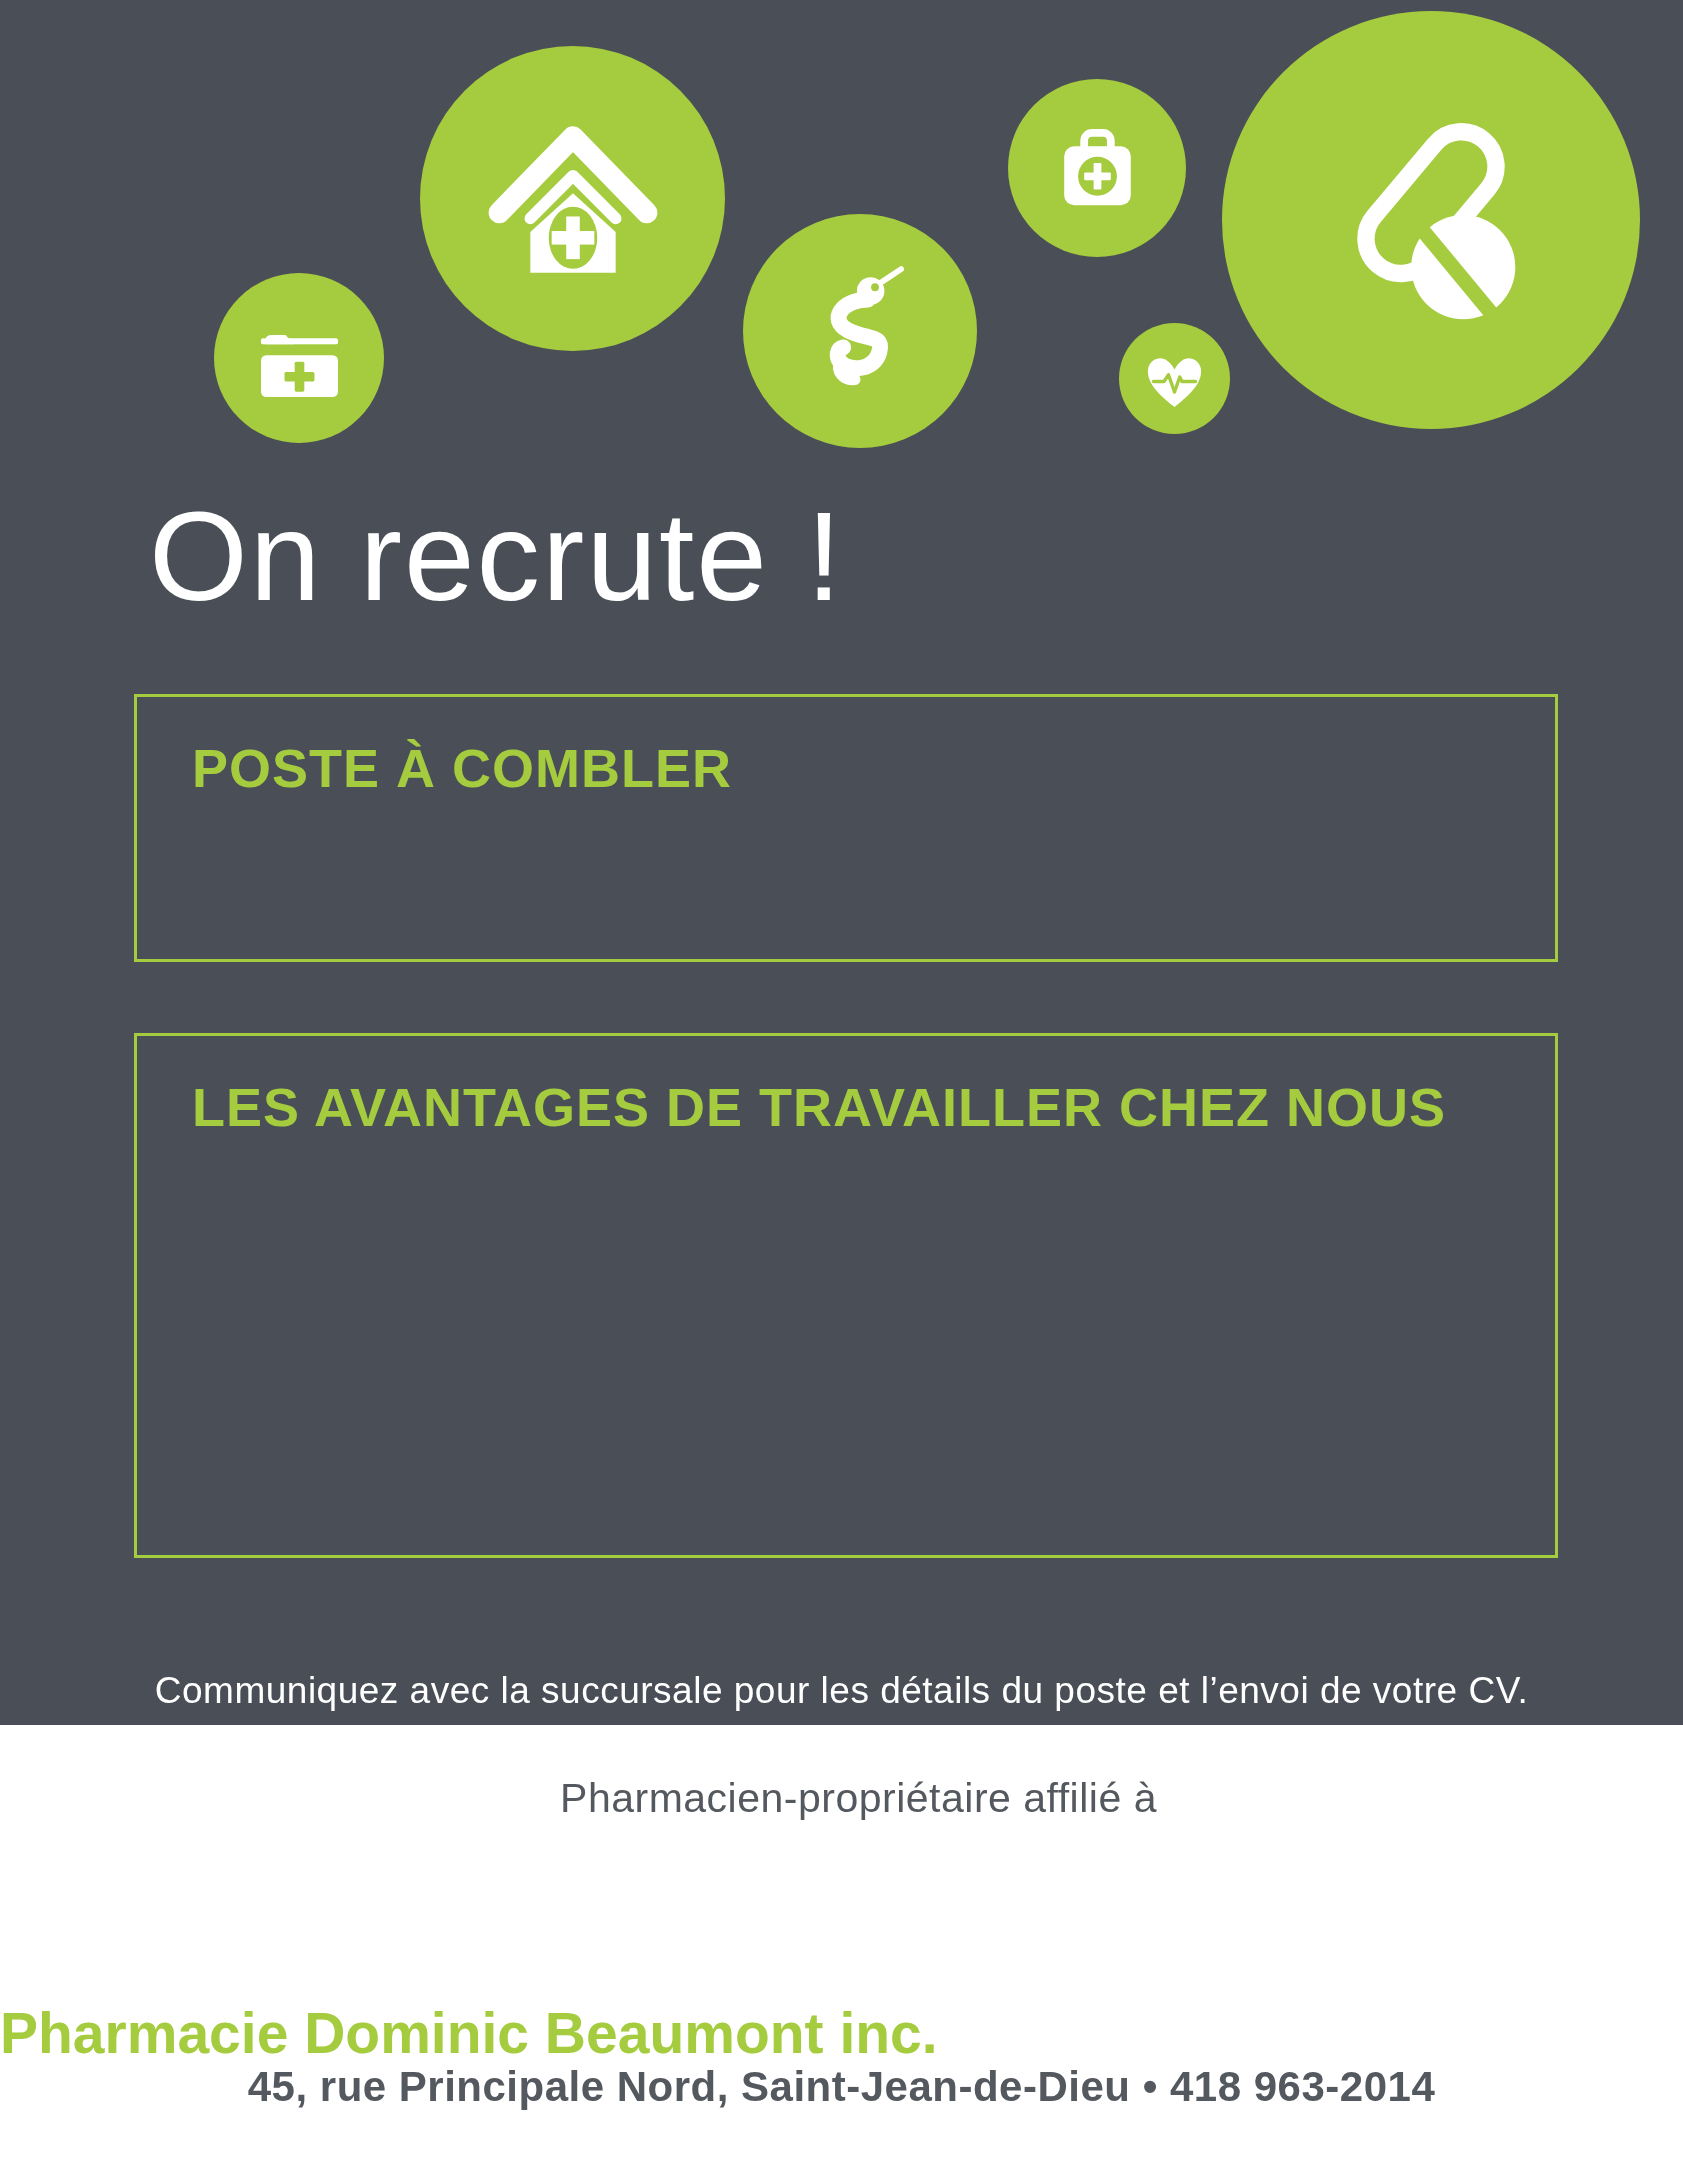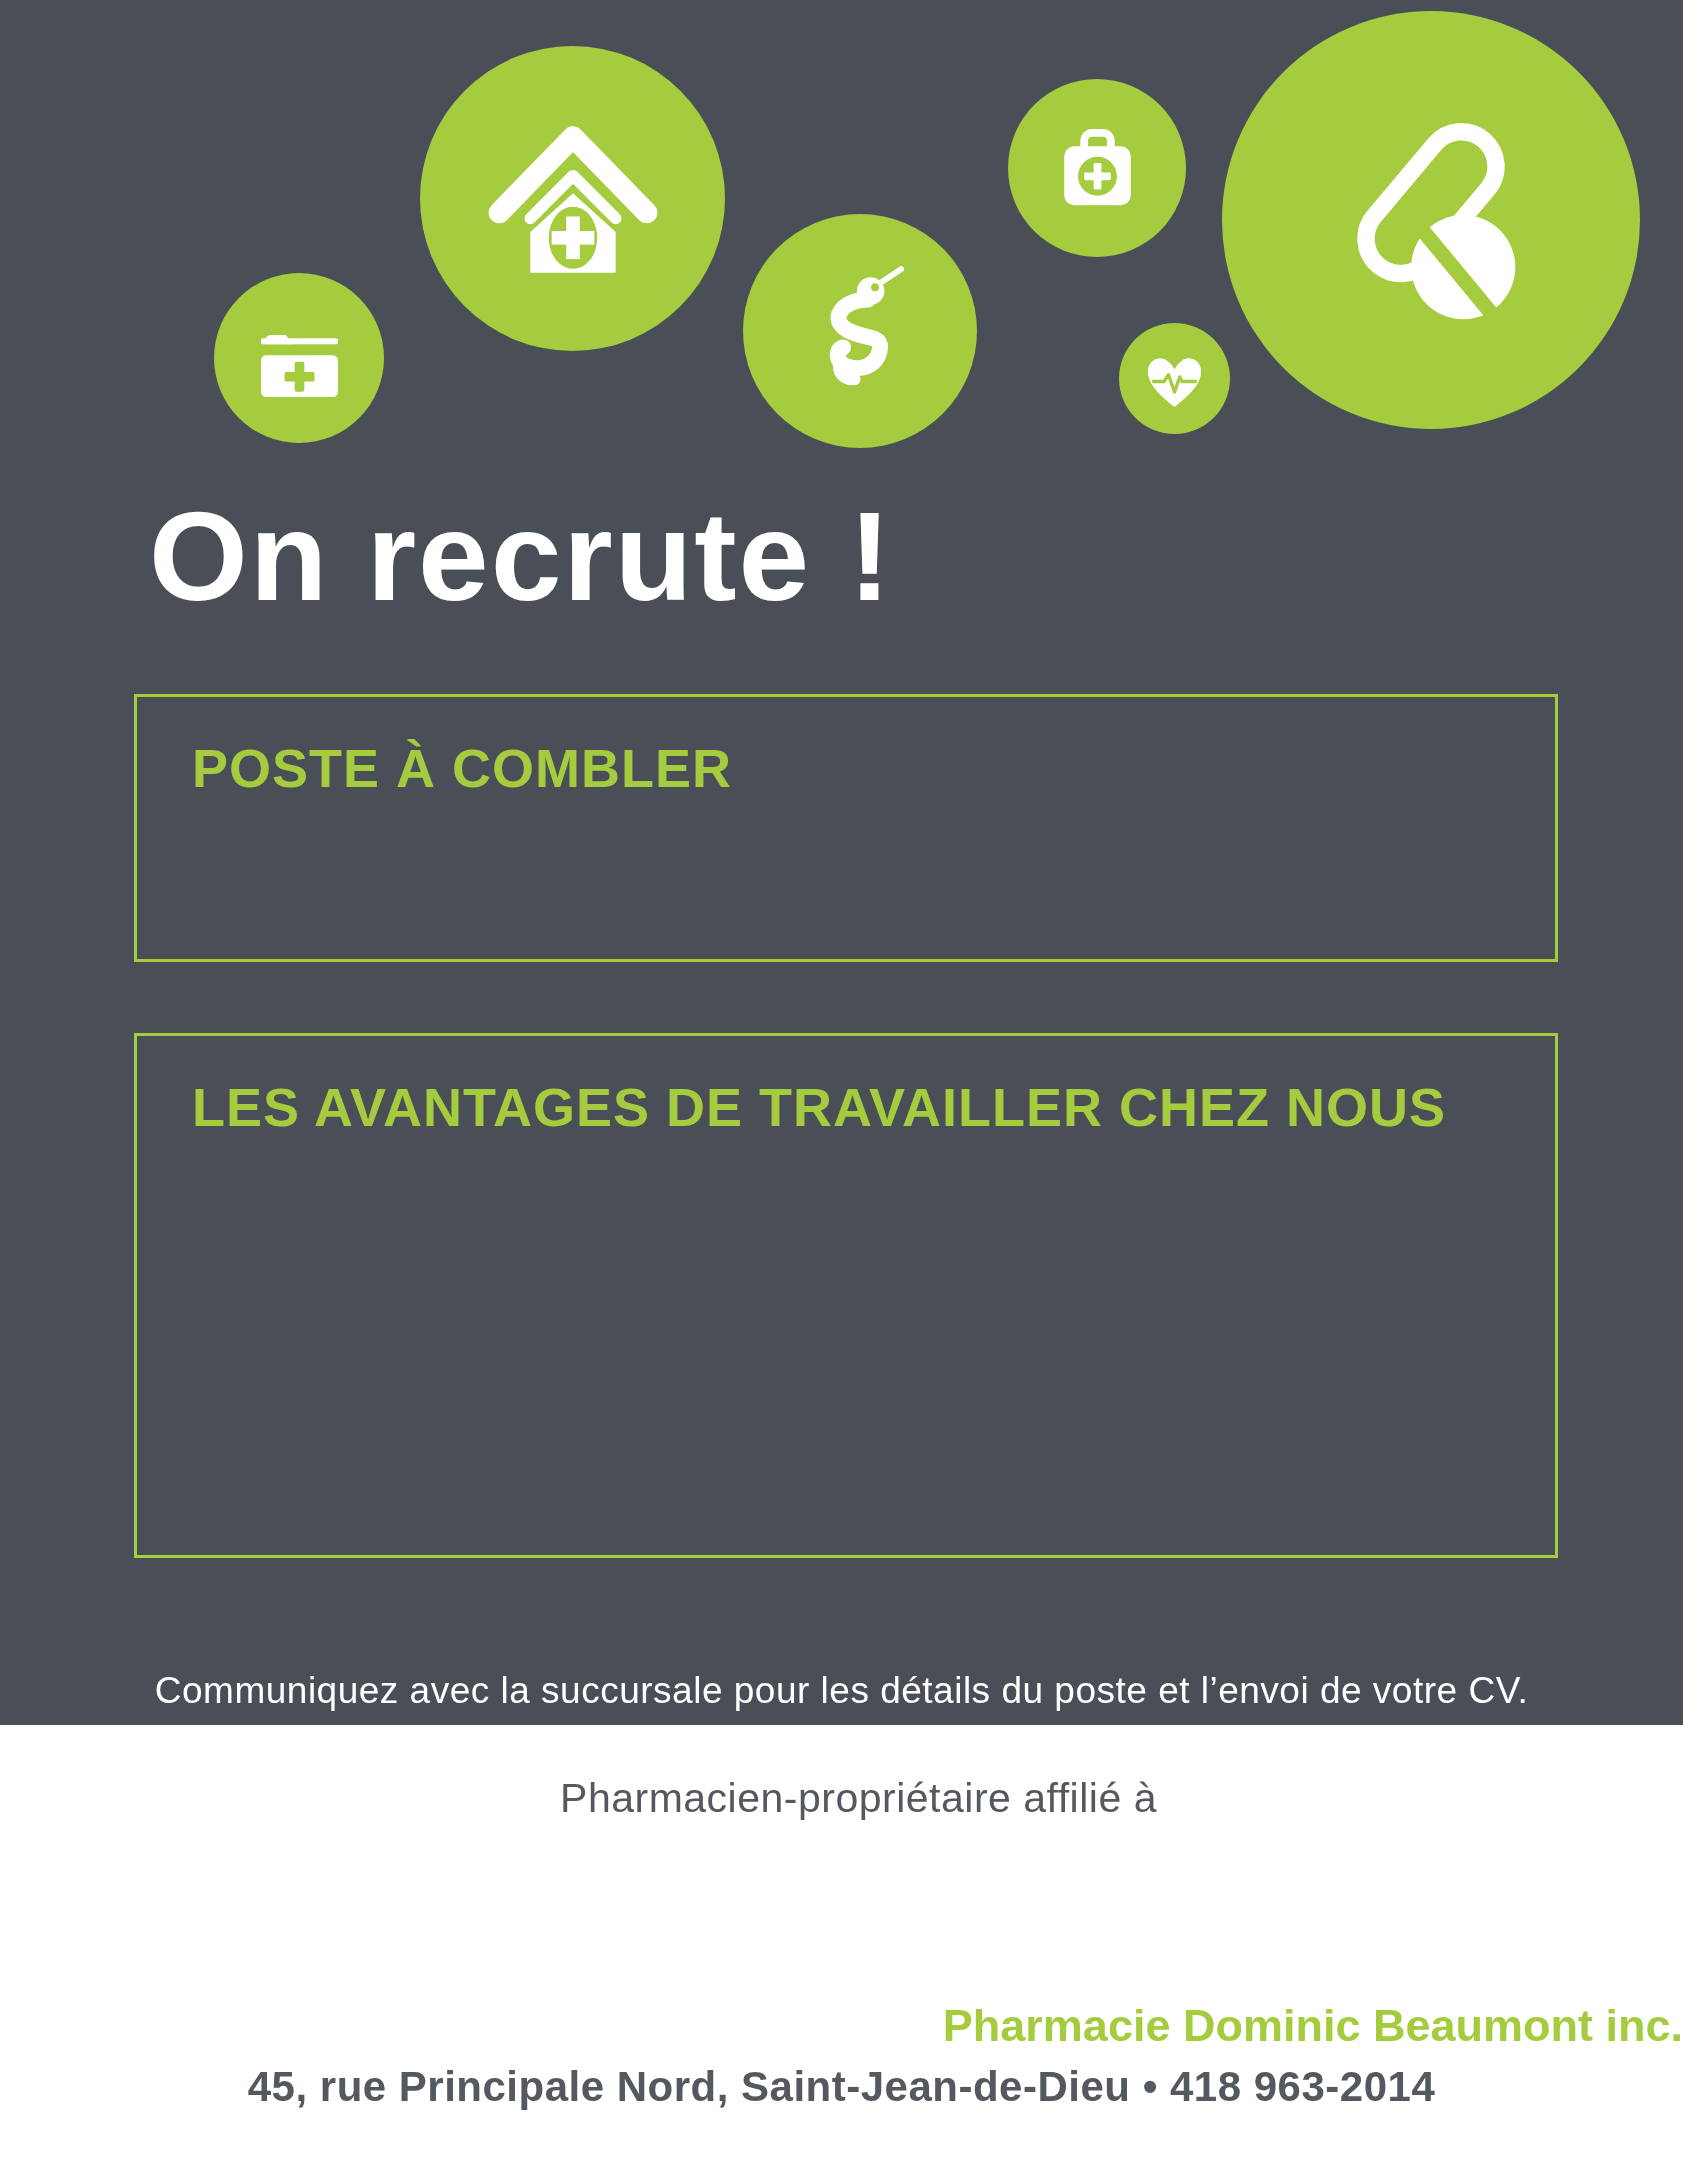--- a/index.html
+++ b/index.html
@@ -26,21 +26,21 @@
     align-items: center;
     justify-content: center;
   }
   .bubble svg { display: block; }
 
   .headline {
     position: absolute;
     left: 149px;
     top: 493px;
     font-size: 127px;
-    font-weight: 700;
+    font-weight: 400;
     color: #ffffff;
     letter-spacing: 2px;
     line-height: 1;
     white-space: nowrap;
   }
   .field-box {
     position: absolute;
     left: 134px;
     width: 1424px;
     border: 3px solid #a5cb3e;
@@ -91,22 +91,22 @@
     font-weight: bold;
     font-size: 99px;
     line-height: 1;
     color: #474c55;
   }
   .proxim-logo svg { margin: 2px -12px 0 -10px; }
   .pharmacy-name {
     position: absolute;
     left: 0; top: 2000px;
     width: 1683px;
-    text-align: right;
-    font-size: 45px;
+    text-align: left;
+    font-size: 57px;
     font-weight: bold;
     color: #a5cb3e;
     letter-spacing: 0px;
   }
   .address-line {
     position: absolute;
     left: 0; top: 2063px;
     width: 1683px;
     text-align: center;
     font-size: 42px;

